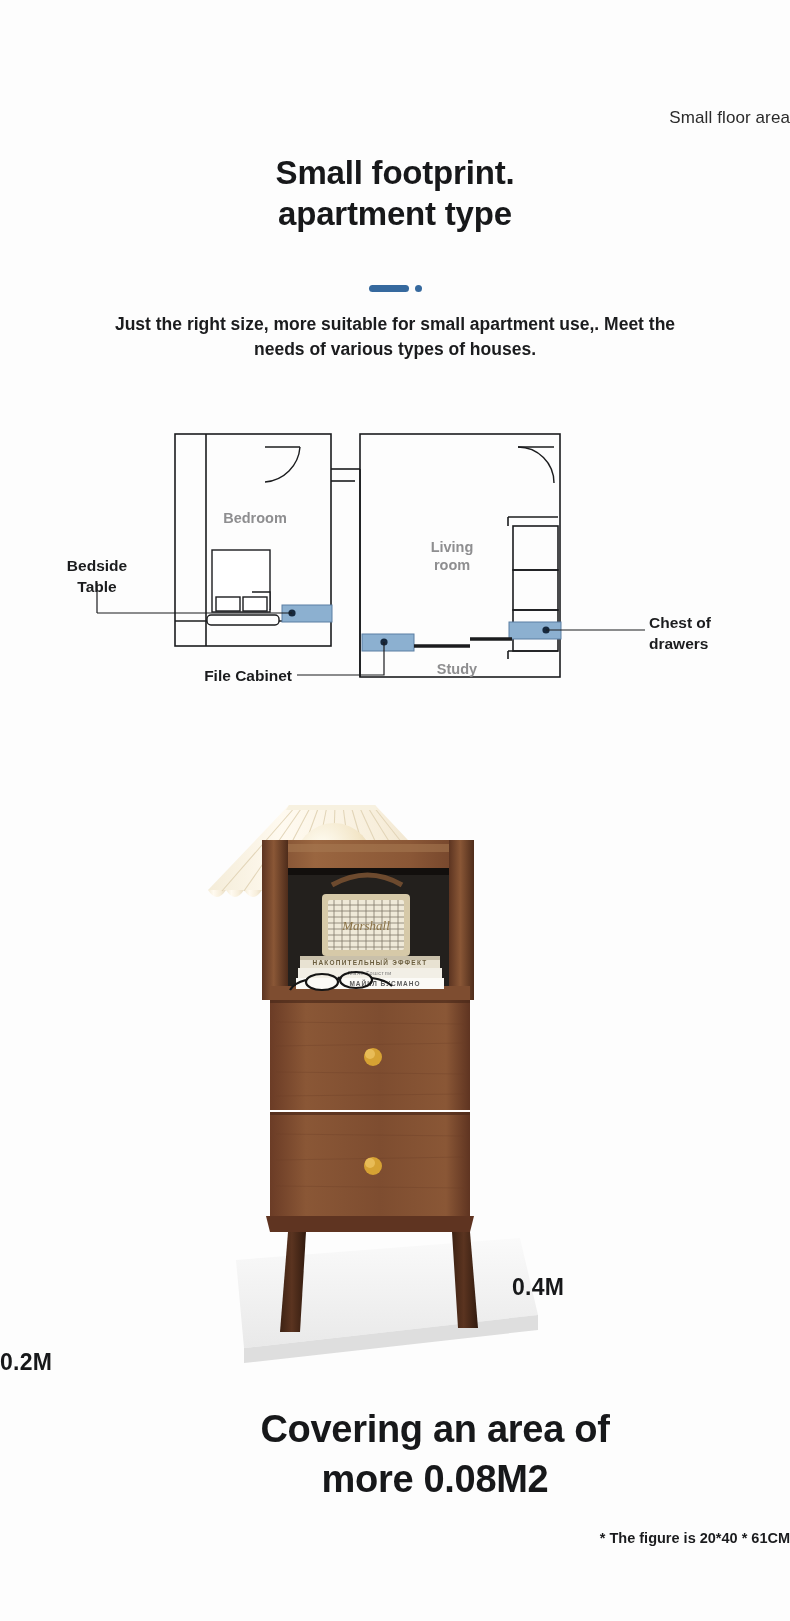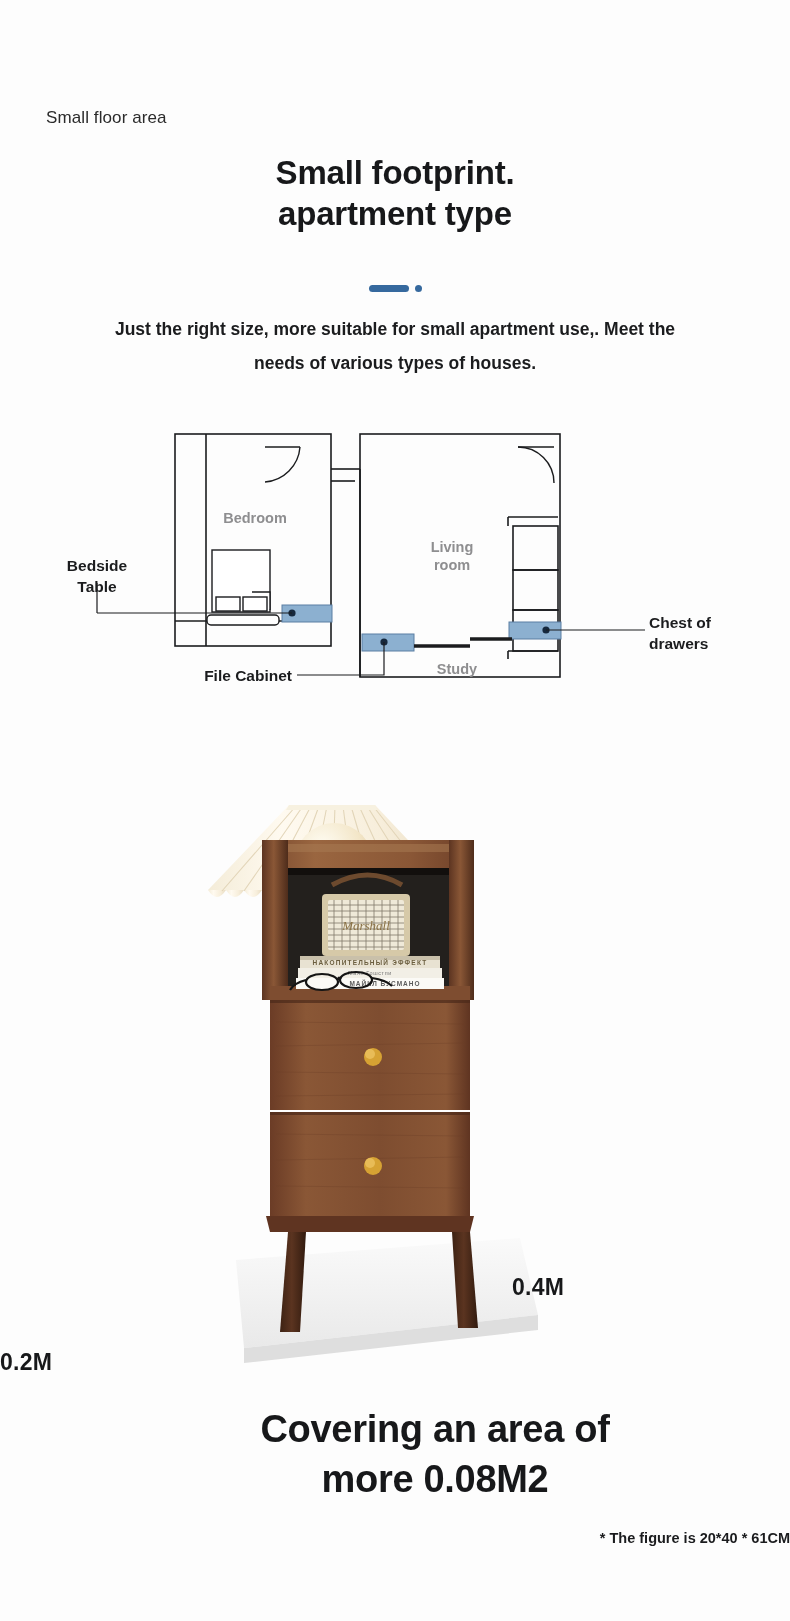--- a/index.html
+++ b/index.html
@@ -8,38 +8,37 @@
     height: 1621px;
     background: #fdfdfd;
     font-family: "Liberation Sans", sans-serif;
     overflow: hidden;
   }
   .page { position: relative; width: 790px; height: 1621px; background: #fdfdfd; }
 
   
   .eyebrow {
     position: absolute; top: 108px; left: 0; width: 790px;
-    text-align: left; font-size: 17px; color: #2b2b2b; font-weight: 400;
+    text-align: right; font-size: 17px; color: #2b2b2b; font-weight: 400;
     letter-spacing: .1px;
-    padding-left: 46px;
   }
   .headline {
     position: absolute; top: 140px; left: 0; width: 790px;
     text-align: center; font-size: 33px; line-height: 41px;
     font-weight: 700; color: #17181a; letter-spacing: -.2px; margin-top: 12px;
   }
   .divider {
     position: absolute; top: 285px; left: 0; width: 790px;
     display: flex; align-items: center; justify-content: center; gap: 6px;
   }
   .divider .dash { width: 40px; height: 7px; border-radius: 4px; background: #36699e; }
   .divider .dot  { width: 7px;  height: 7px; border-radius: 50%; background: #36699e; }
   .subcopy {
     position: absolute; top: 312px; left: 95px; width: 600px;
-    text-align: center; font-size: 17.5px; line-height: 34px;
+    text-align: center; font-size: 17.5px; line-height: 25px;
     font-weight: 700; color: #1b1c1e;
   }
 
   
   .plan { position: absolute; top: 425px; left: 0; width: 790px; height: 275px; }
   .plan svg { display: block; }
   .room-label {
     font-family: "Liberation Sans", sans-serif;
     font-size: 14.5px; font-weight: 700; fill: #8e8e90;
     text-anchor: middle;

